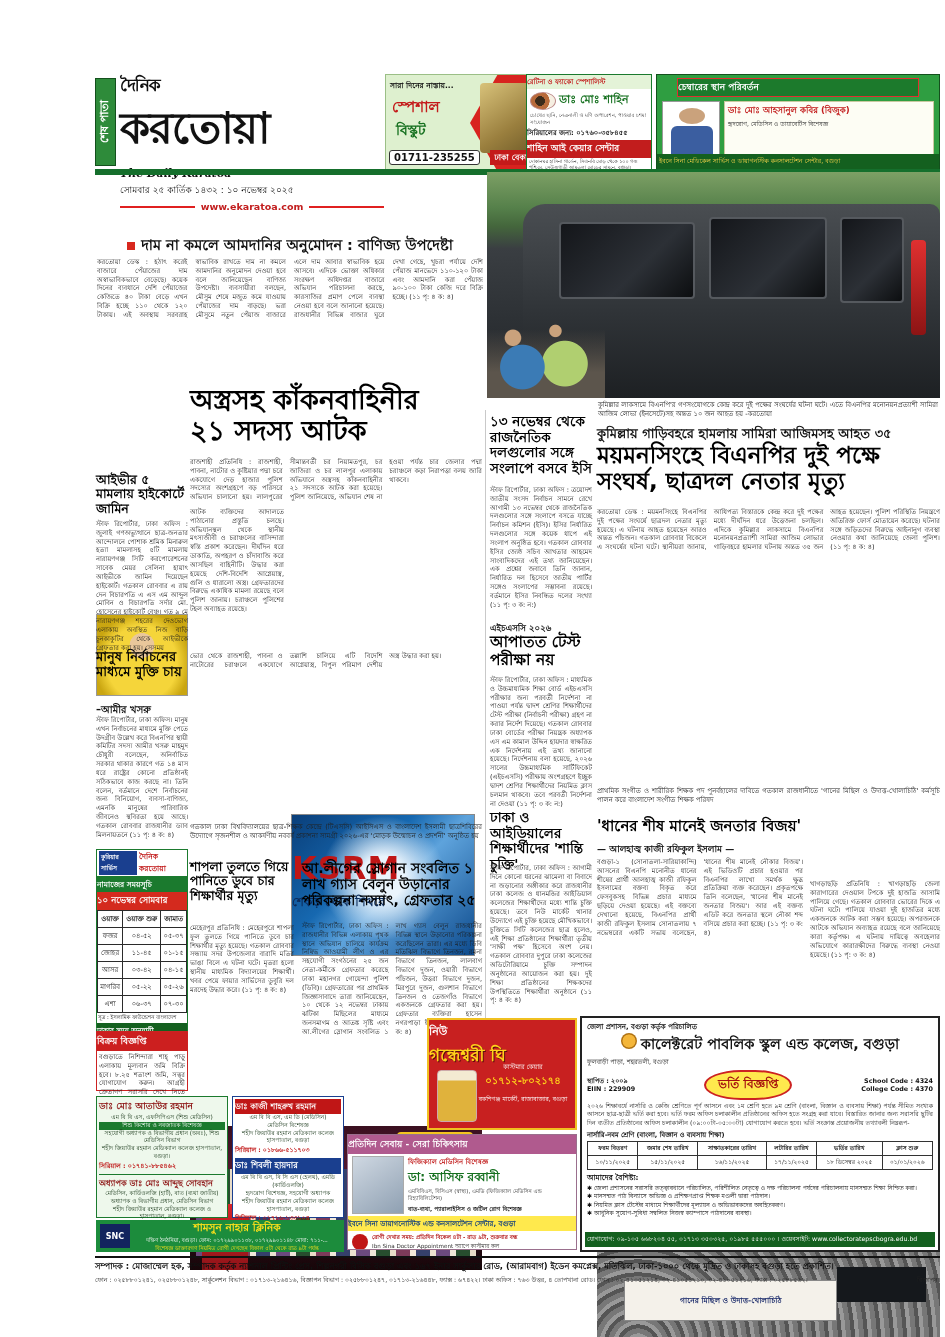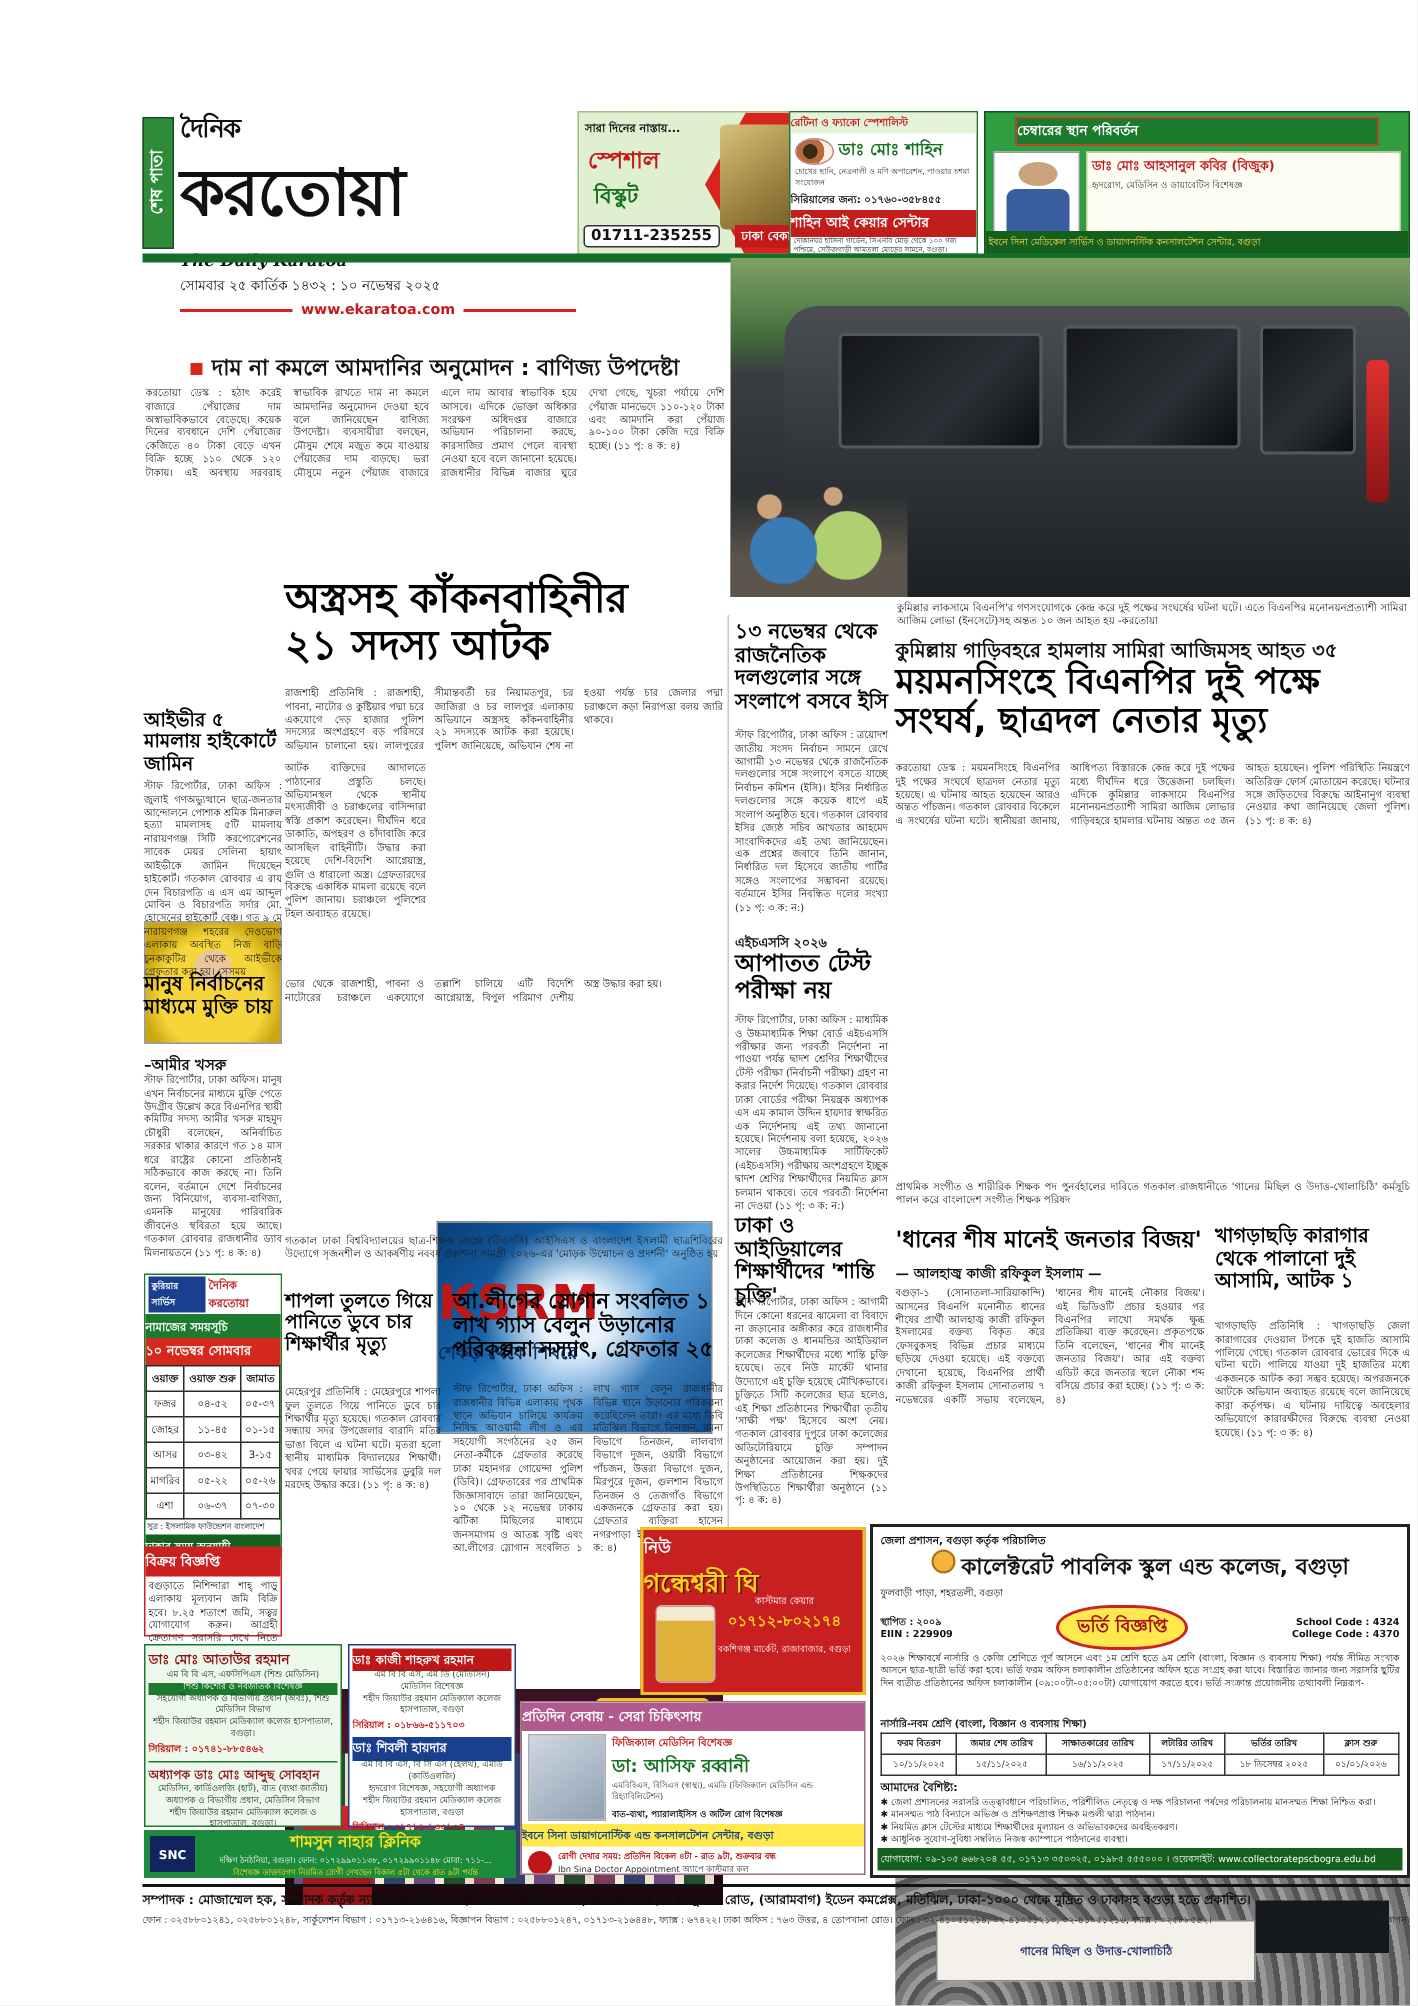--- a/index.html
+++ b/index.html
@@ -158,21 +158,21 @@
             <td>০৫-৩৭</td>
           </tr>
       <tr>
             <td>জোহর</td>
             <td>১১-৪৫</td>
             <td>০১-১৫</td>
           </tr>
       <tr>
             <td>আসর</td>
             <td>০৩-৪২</td>
-            <td>3-১৫</td>
+            <td>০৪-১৫</td>
           </tr>
       <tr>
             <td>মাগরিব</td>
             <td>০৫-২২</td>
             <td>০৫-২৬</td>
           </tr>
       <tr>
             <td>এশা</td>
             <td>০৬-৩৭</td>
             <td>০৭-৩০</td>
@@ -238,21 +238,20 @@
   <div class="abs ph rally" style="left:597px;top:626px;width:343px;height:158px">
     <div class="banner">গানের মিছিল ও উদাত্ত-খোলাচিঠি</div>
     <div class="blk"></div>
   </div>
   <div class="abs cap" style="left:597px;top:787px;width:343px">প্রাথমিক সংগীত ও শারীরিক শিক্ষক পদ পুনর্বহালের দাবিতে গতকাল রাজধানীতে 'গানের মিছিল ও উদাত্ত-খোলাচিঠি' কর্মসূচি পালন করে বাংলাদেশ সংগীত শিক্ষক পরিষদ</div>
 
   <div class="abs hl ctr" style="left:597px;top:818px;width:206px;font-size:15px">'ধানের শীষ মানেই জনতার বিজয়'</div>
   <div class="abs ctr" style="left:597px;top:842px;width:206px;font-size:9px;font-weight:bold">— আলহাজ্ব কাজী রফিকুল ইসলাম —</div>
   <div class="abs bt c2" style="left:597px;top:858px;width:206px;height:152px">বগুড়া-১ (সোনাতলা-সারিয়াকান্দি) আসনের বিএনপি মনোনীত ধানের শীষের প্রার্থী আলহাজ্ব কাজী রফিকুল ইসলামের বক্তব্য বিকৃত করে ফেসবুকসহ বিভিন্ন প্রচার মাধ্যমে ছড়িয়ে দেওয়া হয়েছে। এই বক্তব্যে দেখানো হয়েছে, বিএনপির প্রার্থী কাজী রফিকুল ইসলাম সোনাতলায় ৭ নভেম্বরের একটি সভায় বলেছেন, 'ধানের শীষ মানেই নৌকার বিজয়'। এই ভিডিওটি প্রচার হওয়ার পর বিএনপির লাখো সমর্থক ক্ষুব্ধ প্রতিক্রিয়া ব্যক্ত করেছেন। প্রকৃতপক্ষে তিনি বলেছেন, 'ধানের শীষ মানেই জনতার বিজয়'। আর এই বক্তব্য এডিট করে জনতার স্থলে নৌকা শব্দ বসিয়ে প্রচার করা হচ্ছে।  (১১ পৃ: ৩ ক: ৪)</div>
 
-  <div class="abs hl" style="left:810px;top:818px;width:130px;font-size:13px">খাগড়াছড়ি কারাগার থেকে পালানো দুই আসামি, আটক ১</div>
   <div class="abs bt" style="left:810px;top:880px;width:130px;height:130px">খাগড়াছড়ি প্রতিনিধি : খাগড়াছড়ি জেলা কারাগারের দেওয়াল টপকে দুই হাজতি আসামি পালিয়ে গেছে। গতকাল রোববার ভোরের দিকে এ ঘটনা ঘটে। পালিয়ে যাওয়া দুই হাজতির মধ্যে একজনকে আটক করা সম্ভব হয়েছে। অপরজনকে আটকে অভিযান অব্যাহত রয়েছে বলে জানিয়েছে কারা কর্তৃপক্ষ। এ ঘটনায় দায়িত্বে অবহেলার অভিযোগে কারারক্ষীদের বিরুদ্ধে ব্যবস্থা নেওয়া হয়েছে।  (১১ পৃ: ৩ ক: ৪)</div>
 
   <div class="abs" style="left:580px;top:1016px;width:360px;height:236px;border:2px solid #222;background:#fff;padding:3px 5px">
     <div class="ctr" style="font-size:7px;font-weight:bold">জেলা প্রশাসন, বগুড়া কর্তৃক পরিচালিত</div>
     <div style="display:flex;align-items:flex-start;gap:4px;justify-content:center">
       <span style="width:16px;height:16px;border-radius:50%;background:radial-gradient(circle,#f4b63a 55%,#b07314 60%);display:inline-block"></span>
       <span style="font-size:14.5px;font-weight:800">কালেক্টরেট পাবলিক স্কুল এন্ড কলেজ, বগুড়া</span>
     </div>
     <div class="ctr" style="font-size:6.4px">ফুলবাড়ী পাড়া, শহরতলী, বগুড়া</div>
     <div style="display:flex;align-items:center;justify-content:space-between;margin-top:2px">
@@ -260,21 +259,21 @@
         <div>স্থাপিত : ২০০৯</div>
         <div>EIIN : 229909</div>
       </div>
       <div class="oval" style="font-size:12px">ভর্তি বিজ্ঞপ্তি</div>
       <div style="font-size:6.4px;font-weight:bold;line-height:1.3;text-align:right">
         <div>School Code : 4324</div>
         <div>College Code : 4370</div>
       </div>
     </div>
     <div class="bt" style="margin-top:2px;font-size:6.2px">২০২৬ শিক্ষাবর্ষে নার্সারি ও কেজি শ্রেণিতে পূর্ণ আসনে এবং ১ম শ্রেণি হতে ৯ম শ্রেণি (বাংলা, বিজ্ঞান ও ব্যবসায় শিক্ষা) পর্যন্ত সীমিত সংখ্যক আসনে ছাত্র-ছাত্রী ভর্তি করা হবে। ভর্তি ফরম অফিস চলাকালীন প্রতিষ্ঠানের অফিস হতে সংগ্রহ করা যাবে। বিস্তারিত জানার জন্য সরাসরি ছুটির দিন ব্যতীত প্রতিষ্ঠানের অফিস চলাকালীন (০৯:০০টা-০৫:০০টা) যোগাযোগ করতে হবে। ভর্তি সংক্রান্ত প্রয়োজনীয় তথ্যাবলী নিম্নরূপ-</div>
-    <div style="font-size:6.6px;font-weight:bold;margin-top:16px">নার্সারি-নবম শ্রেণি (বাংলা, বিজ্ঞান ও ব্যবসায় শিক্ষা)</div>
+    <div style="font-size:6.6px;font-weight:bold;margin-top:2px">নার্সারি-নবম শ্রেণি (বাংলা, বিজ্ঞান ও ব্যবসায় শিক্ষা)</div>
     <table class="stab">
       <tbody>
           <tr>
         <th>ফরম বিতরণ</th>
         <th>জমার শেষ তারিখ</th>
         <th>সাক্ষাতকারের তারিখ</th>
         <th>লটারির তারিখ</th>
         <th>ভর্তির তারিখ</th>
         <th>ক্লাস শুরু</th>
       </tr>

